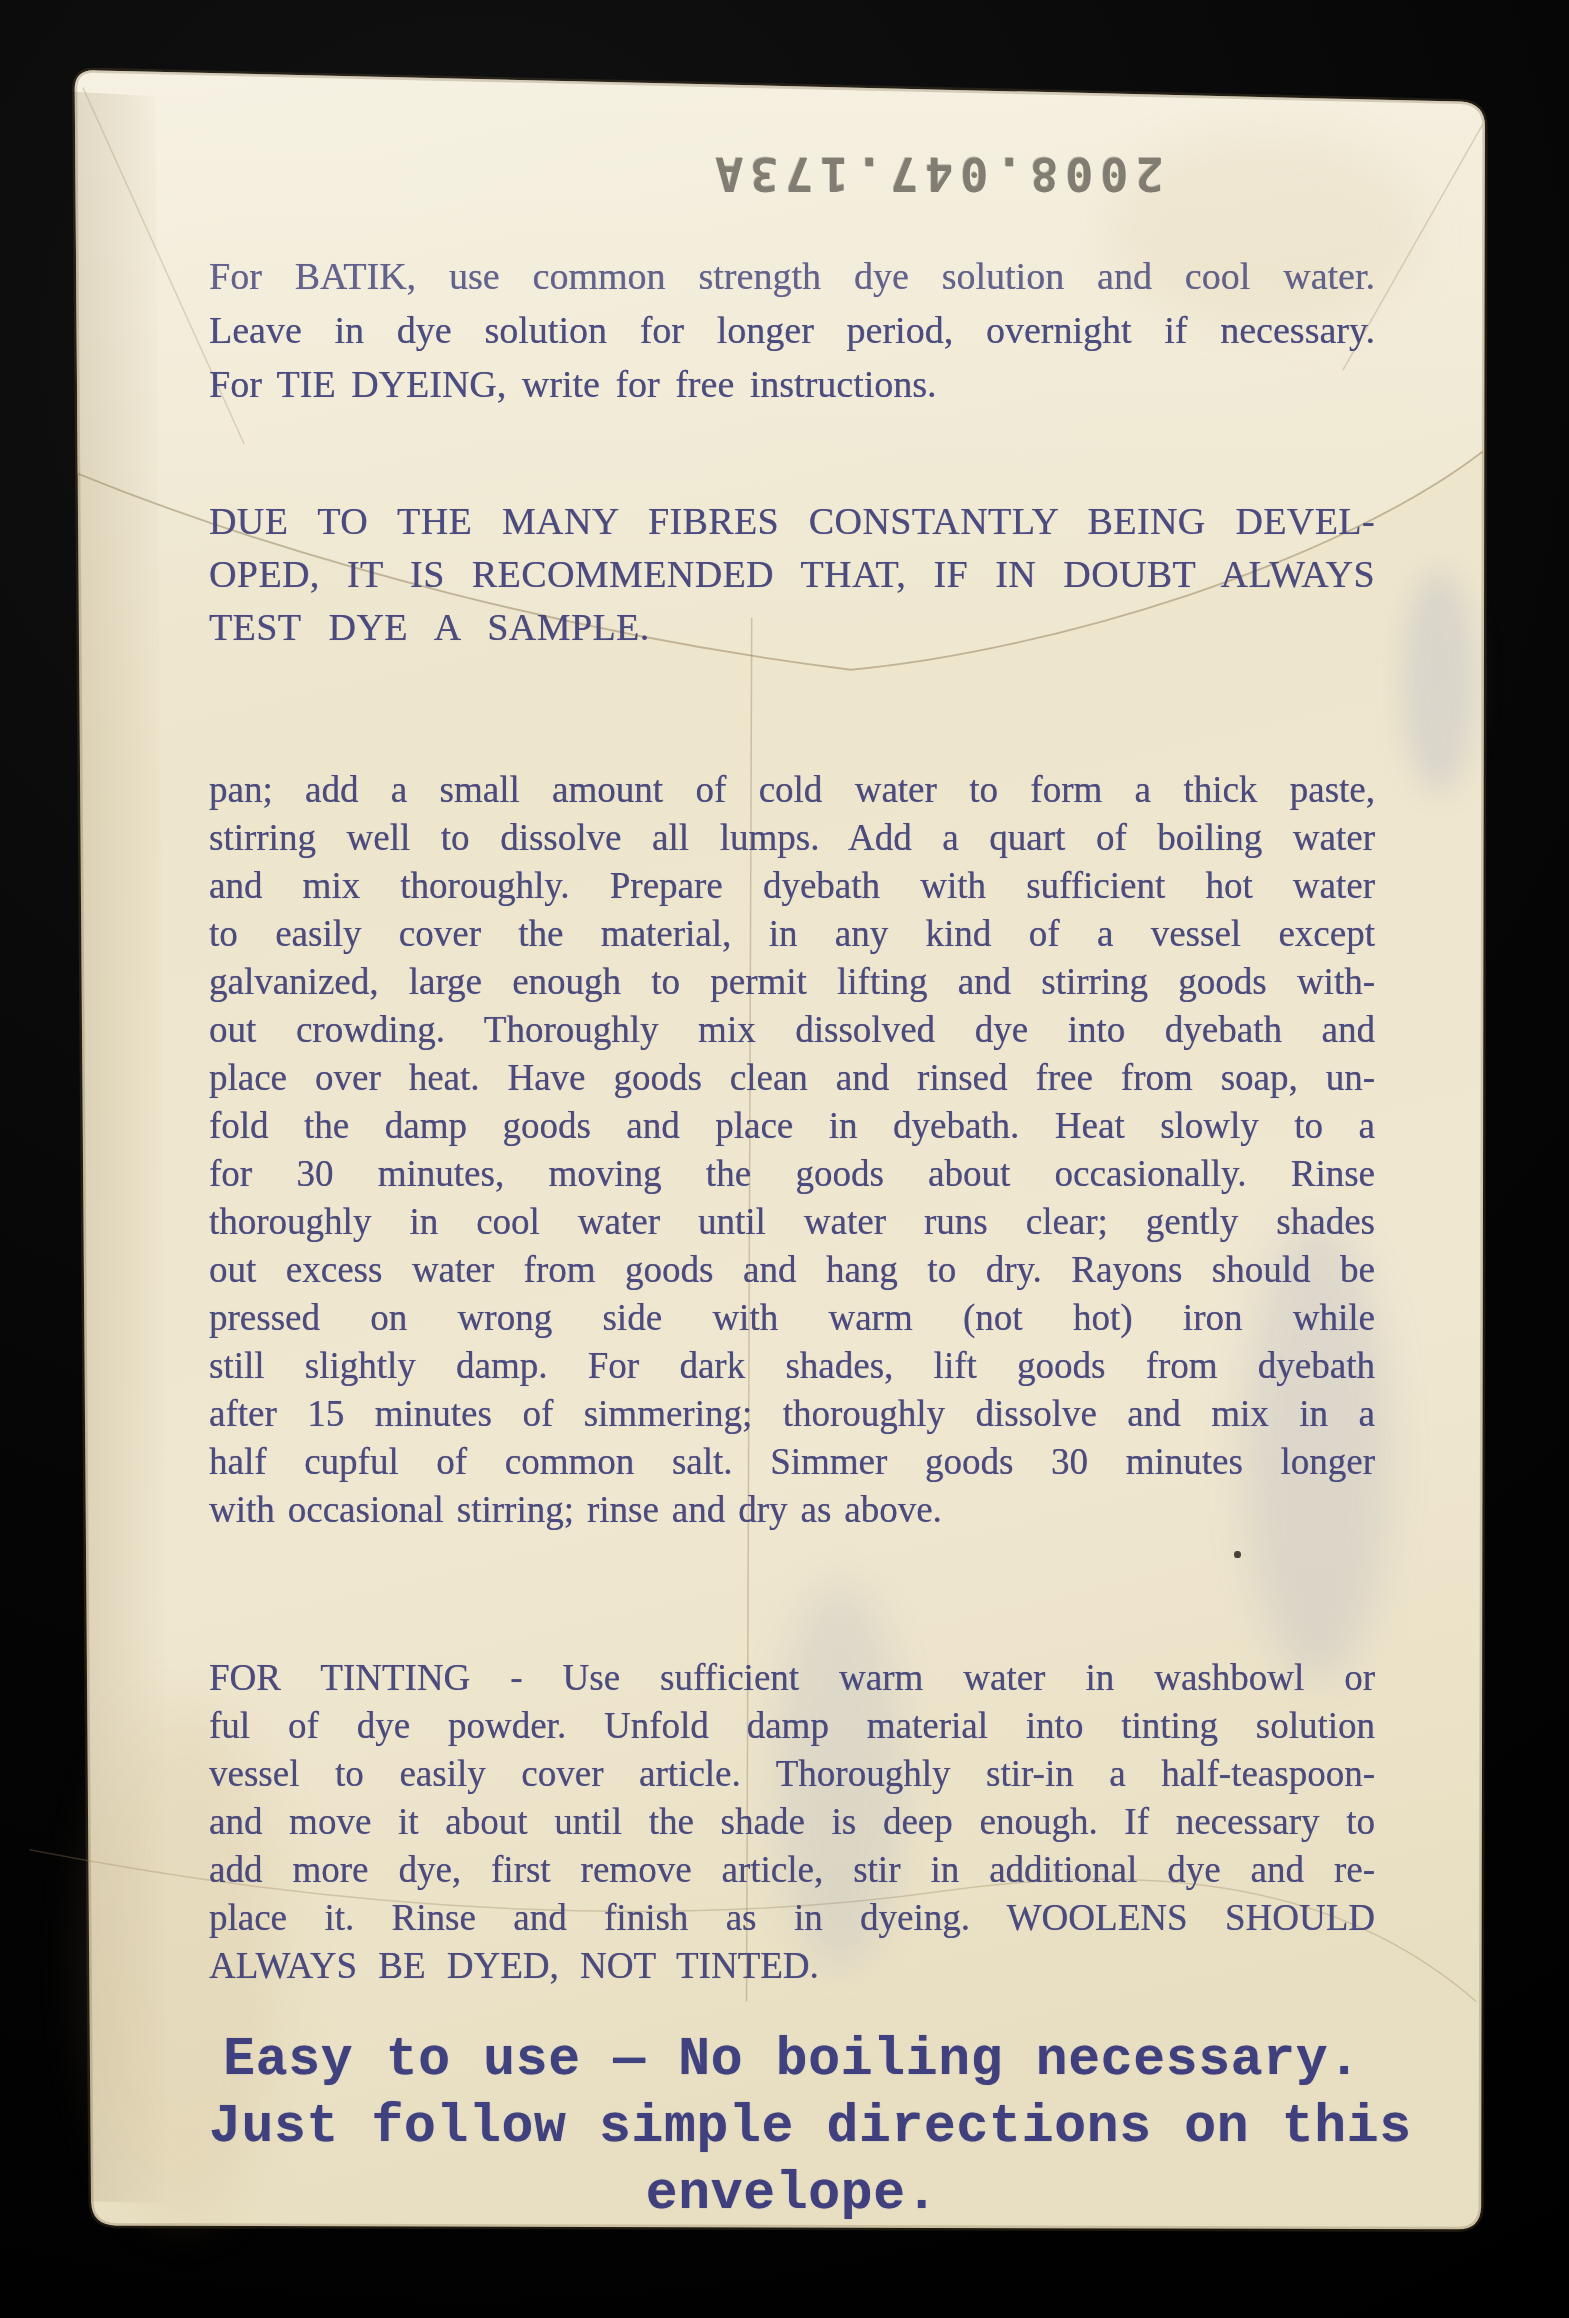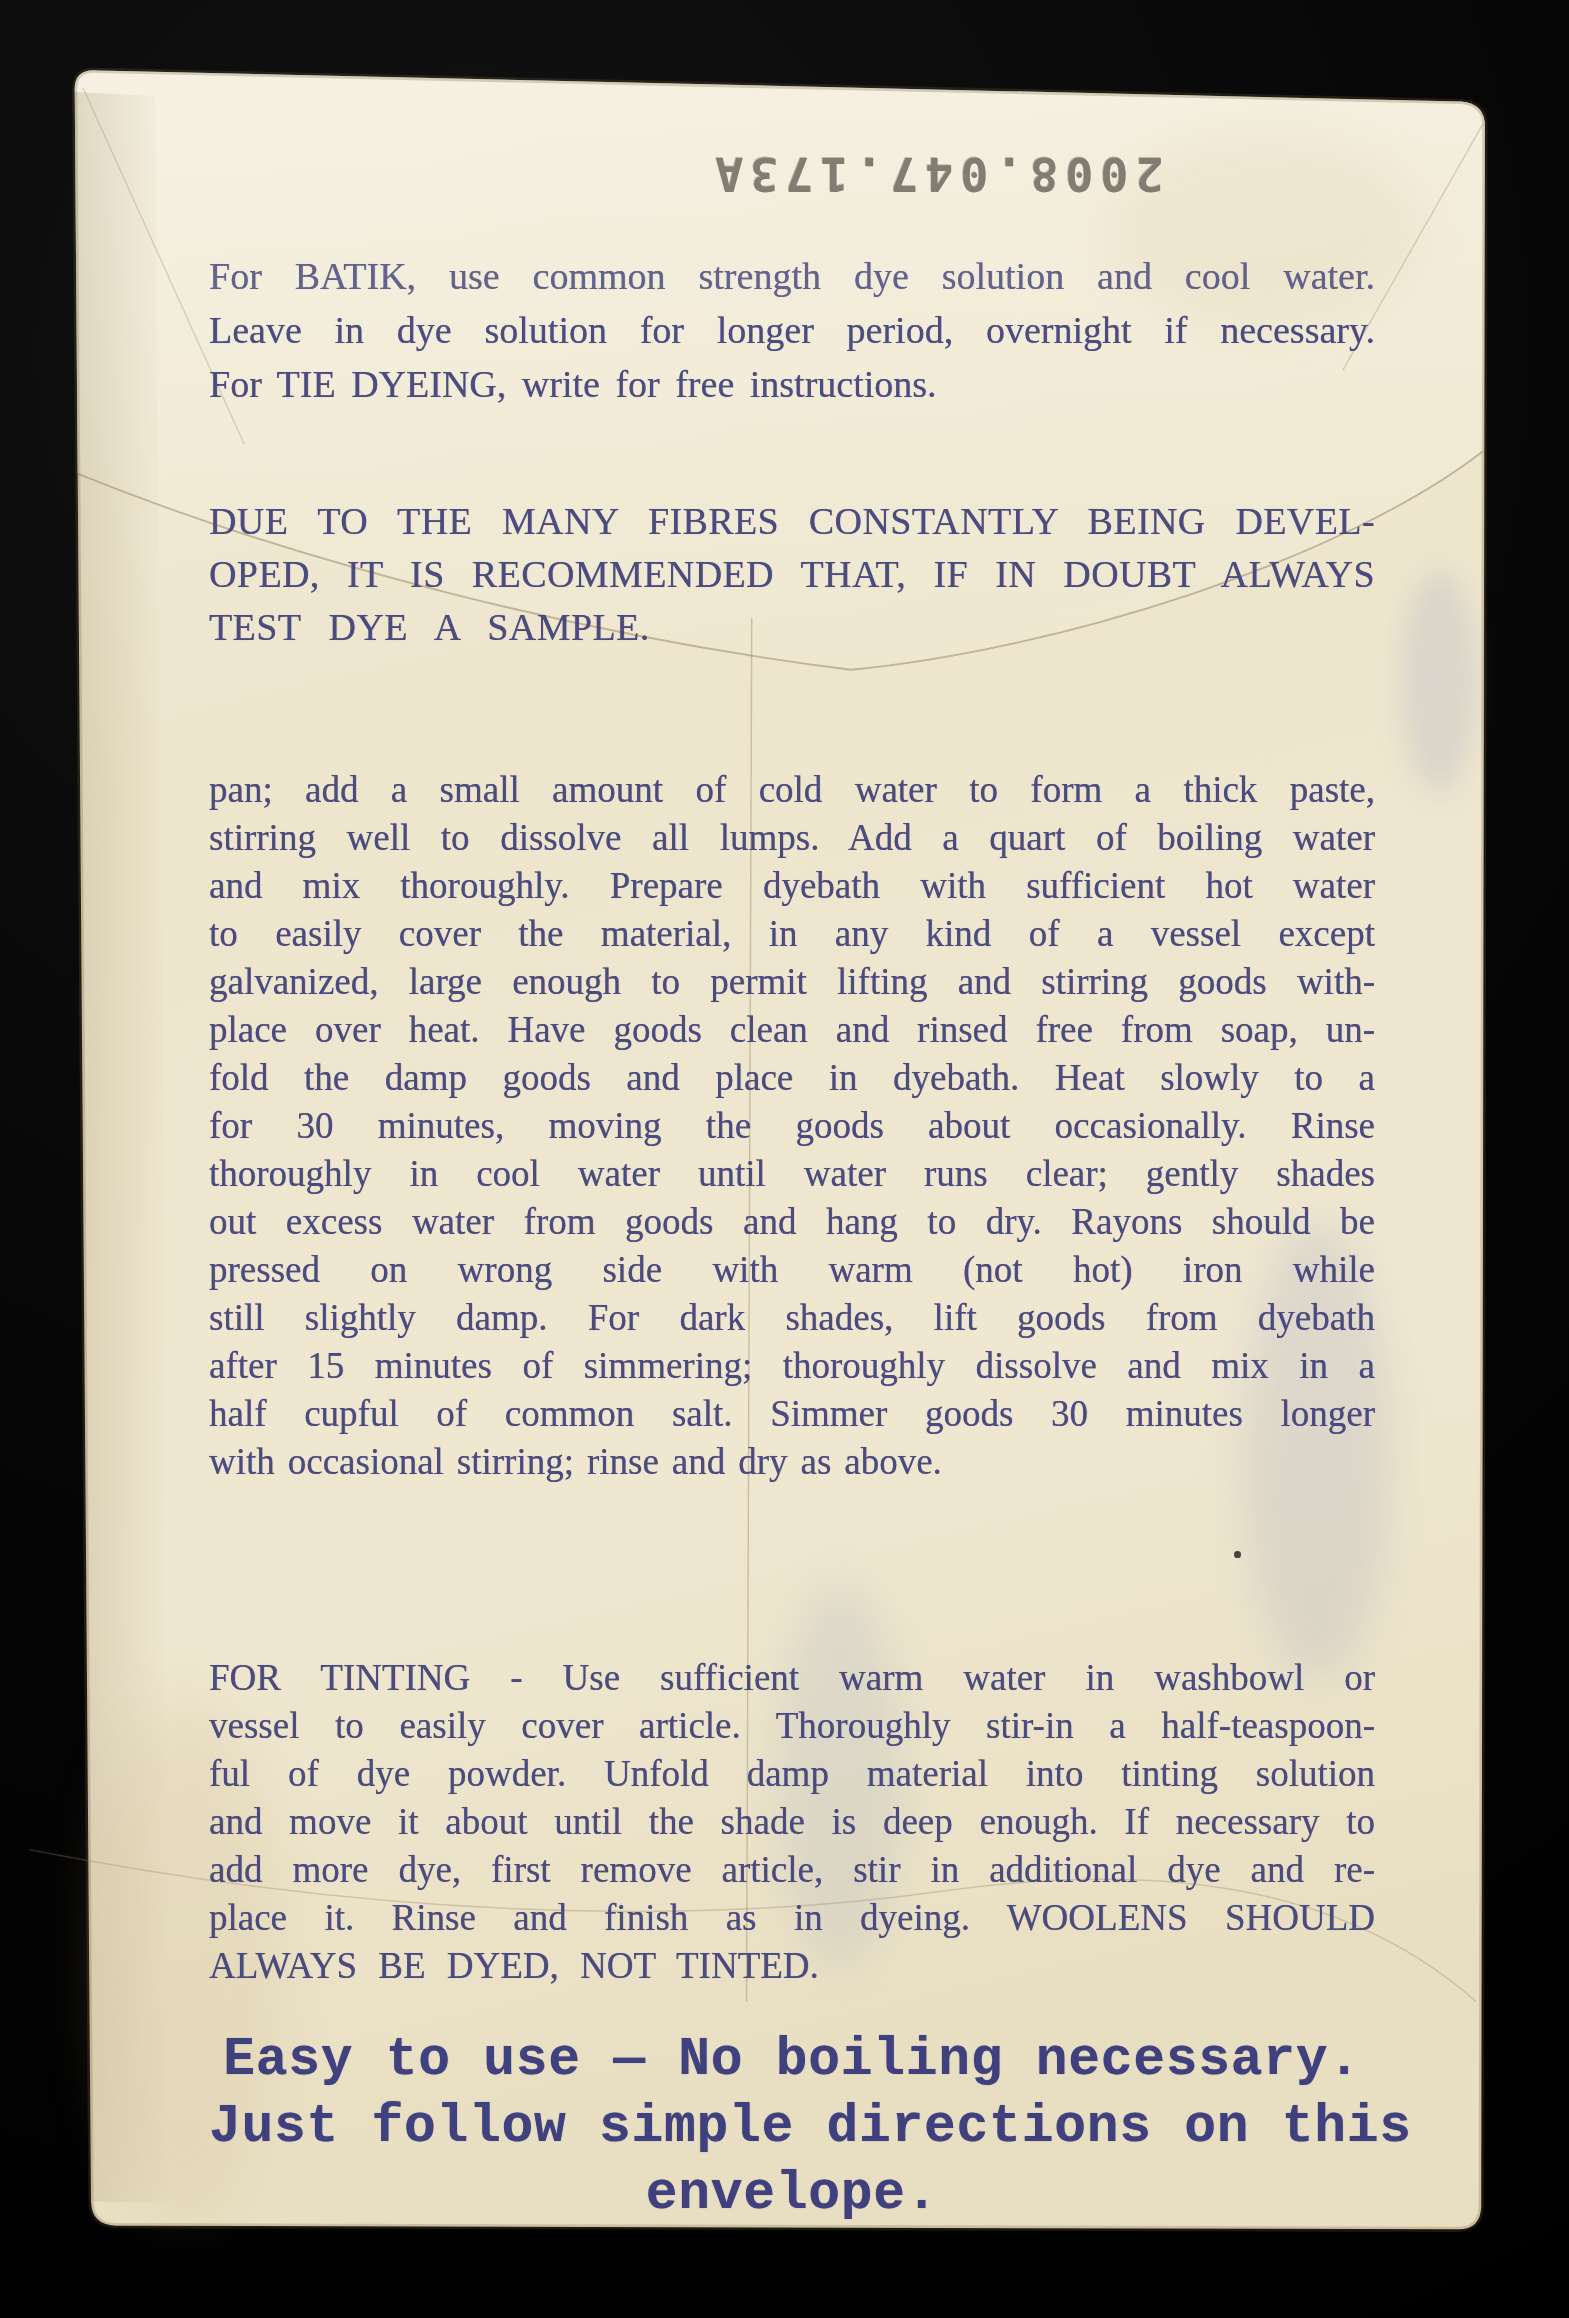--- a/index.html
+++ b/index.html
@@ -107,36 +107,37 @@
   <span class="line">OPED, IT IS RECOMMENDED THAT, IF IN DOUBT ALWAYS</span>
   <span class="line last spread">TEST DYE A SAMPLE.</span>
 </div>
 
 <div class="block dyeing">
   <span class="line">pan; add a small amount of cold water to form a thick paste,</span>
   <span class="line">stirring well to dissolve all lumps. Add a quart of boiling water</span>
   <span class="line">and mix thoroughly. Prepare dyebath with sufficient hot water</span>
   <span class="line">to easily cover the material, in any kind of a vessel except</span>
   <span class="line">galvanized, large enough to permit lifting and stirring goods with-</span>
+  <span class="line">out crowding. Thoroughly mix dissolved dye into dyebath and</span>
   <span class="line">place over heat. Have goods clean and rinsed free from soap, un-</span>
   <span class="line">fold the damp goods and place in dyebath. Heat slowly to a</span>
   <span class="line">for 30 minutes, moving the goods about occasionally. Rinse</span>
   <span class="line">thoroughly in cool water until water runs clear; gently shades</span>
   <span class="line">out excess water from goods and hang to dry. Rayons should be</span>
   <span class="line">pressed on wrong side with warm (not hot) iron while</span>
   <span class="line">still slightly damp. For dark shades, lift goods from dyebath</span>
   <span class="line">after 15 minutes of simmering; thoroughly dissolve and mix in a</span>
   <span class="line">half cupful of common salt. Simmer goods 30 minutes longer</span>
   <span class="line last" style="word-spacing:3.7px">with occasional stirring; rinse and dry as above.</span>
 </div>
 
 <div class="block tinting">
   <span class="line">FOR TINTING - Use sufficient warm water in washbowl or</span>
+  <span class="line">ful of dye powder. Unfold damp material into tinting solution</span>
   <span class="line">vessel to easily cover article. Thoroughly stir-in a half-teaspoon-</span>
-  <span class="line">ful of dye powder. Unfold damp material into tinting solution</span>
   <span class="line">and move it about until the shade is deep enough. If necessary to</span>
   <span class="line">add more dye, first remove article, stir in additional dye and re-</span>
   <span class="line">place it. Rinse and finish as in dyeing. WOOLENS SHOULD</span>
   <span class="line last spread">ALWAYS BE DYED, NOT TINTED.</span>
 </div>
 
 <div class="block slogan">
   <span class="line">Easy to use — No boiling necessary.</span>
   <span class="line">Just follow simple directions on this</span>
   <span class="line">envelope.</span>

